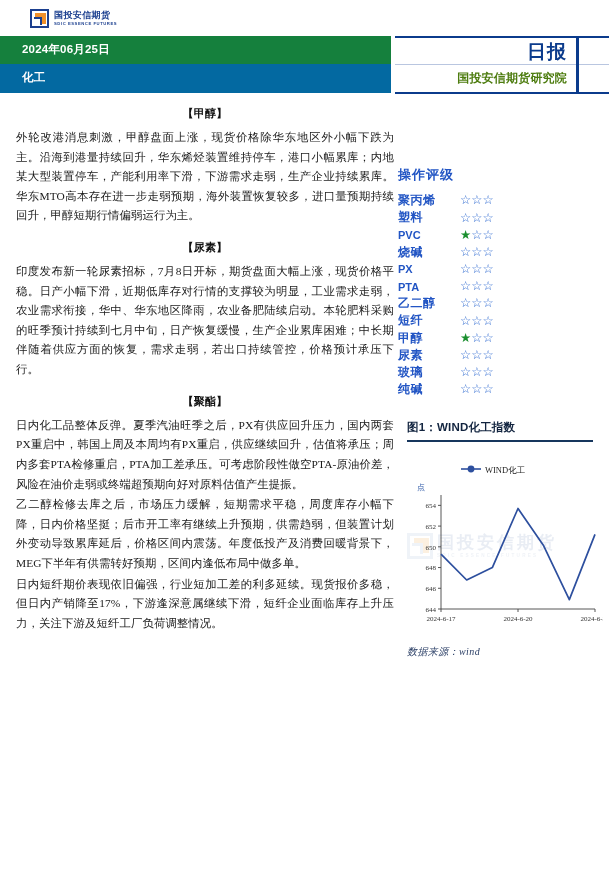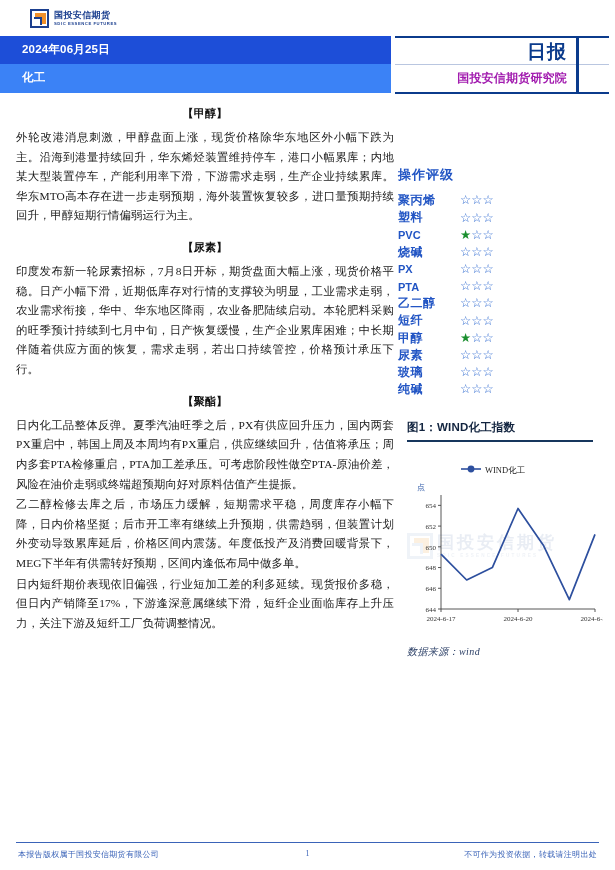--- a/index.html
+++ b/index.html
@@ -35,25 +35,25 @@
   .logo-en {
     font-family:"Liberation Sans", sans-serif;
     font-size:4.2px; font-weight:bold; color:#1b3f8f; letter-spacing:.55px;
     margin-top:1.5px;
   }
 
   
   .hdr { position:absolute; left:0; top:36px; width:615px; height:57px; }
   .bar-orange {
     position:absolute; left:0; top:0; width:391px; height:28px;
-    background:#1d4ed8;
+    background:#15803d;
   }
   .bar-blue {
     position:absolute; left:0; top:28px; width:391px; height:29px;
-    background:#3b82f6;
+    background:#0369a1;
   }
   .bar-date {
     position:absolute; left:22px; top:6px;
     font-family:"Liberation Sans", sans-serif;
     font-size:11.5px; font-weight:bold; color:#ffffff; letter-spacing:.2px;
   }
   .bar-cat {
     position:absolute; left:22px; top:6px;
     font-family:"Liberation Sans", sans-serif;
     font-size:11.5px; font-weight:bold; color:#ffffff; letter-spacing:.2px;
@@ -72,21 +72,21 @@
     position:absolute; right:0; top:0; width:3px; height:57px; background:#0b3b8c;
   }
   .rpt-type {
     position:absolute; right:12px; top:3px;
     font-family:"Liberation Sans", sans-serif;
     font-size:19px; font-weight:bold; color:#0b3b8c; letter-spacing:1px;
   }
   .rpt-dept {
     position:absolute; right:12px; top:34px;
     font-family:"Liberation Sans", sans-serif;
-    font-size:12px; font-weight:bold; color:#a21caf; letter-spacing:.2px;margin-left:20px;
+    font-size:12px; font-weight:bold; color:#4d7c0f; letter-spacing:.2px;margin-left:20px;
   }
 
   
   .col-left {
     position:absolute; left:16px; top:106px; width:378px;
   }
   .sec { margin-bottom:14px; }
   .sec-title {
     font-family:"Liberation Sans", sans-serif;
     font-size:11px; font-weight:bold; color:#111; margin-bottom:7px;
@@ -373,20 +373,14 @@
             <line x1="192" y1="162" x2="192" y2="165" stroke="#444" stroke-width="0.9"></line>
             <text x="192" y="174" fill="#333" font-size="7" text-anchor="middle" font-family="&quot;Liberation Serif&quot;, serif">2024-6-25</text>
             <polyline points="38.00,107.07 63.67,132.98 89.33,120.55 115.00,61.47 140.67,98.78 166.33,152.67 192.00,87.38" fill="none" stroke="#2d4f9e" stroke-width="1.7" stroke-linejoin="round"></polyline>
           </svg>
       </div>
       <div class="chart-src">数据来源：wind</div>
     </div>
 
   </div>
 
-  <div class="footer">
-    <span class="line"></span>
-    <span class="fl">本报告版权属于国投安信期货有限公司</span>
-    <span class="fc">1</span>
-    <span class="fr">不可作为投资依据，转载请注明出处</span>
-  </div>
 
 </div>
 
 </body></html>

